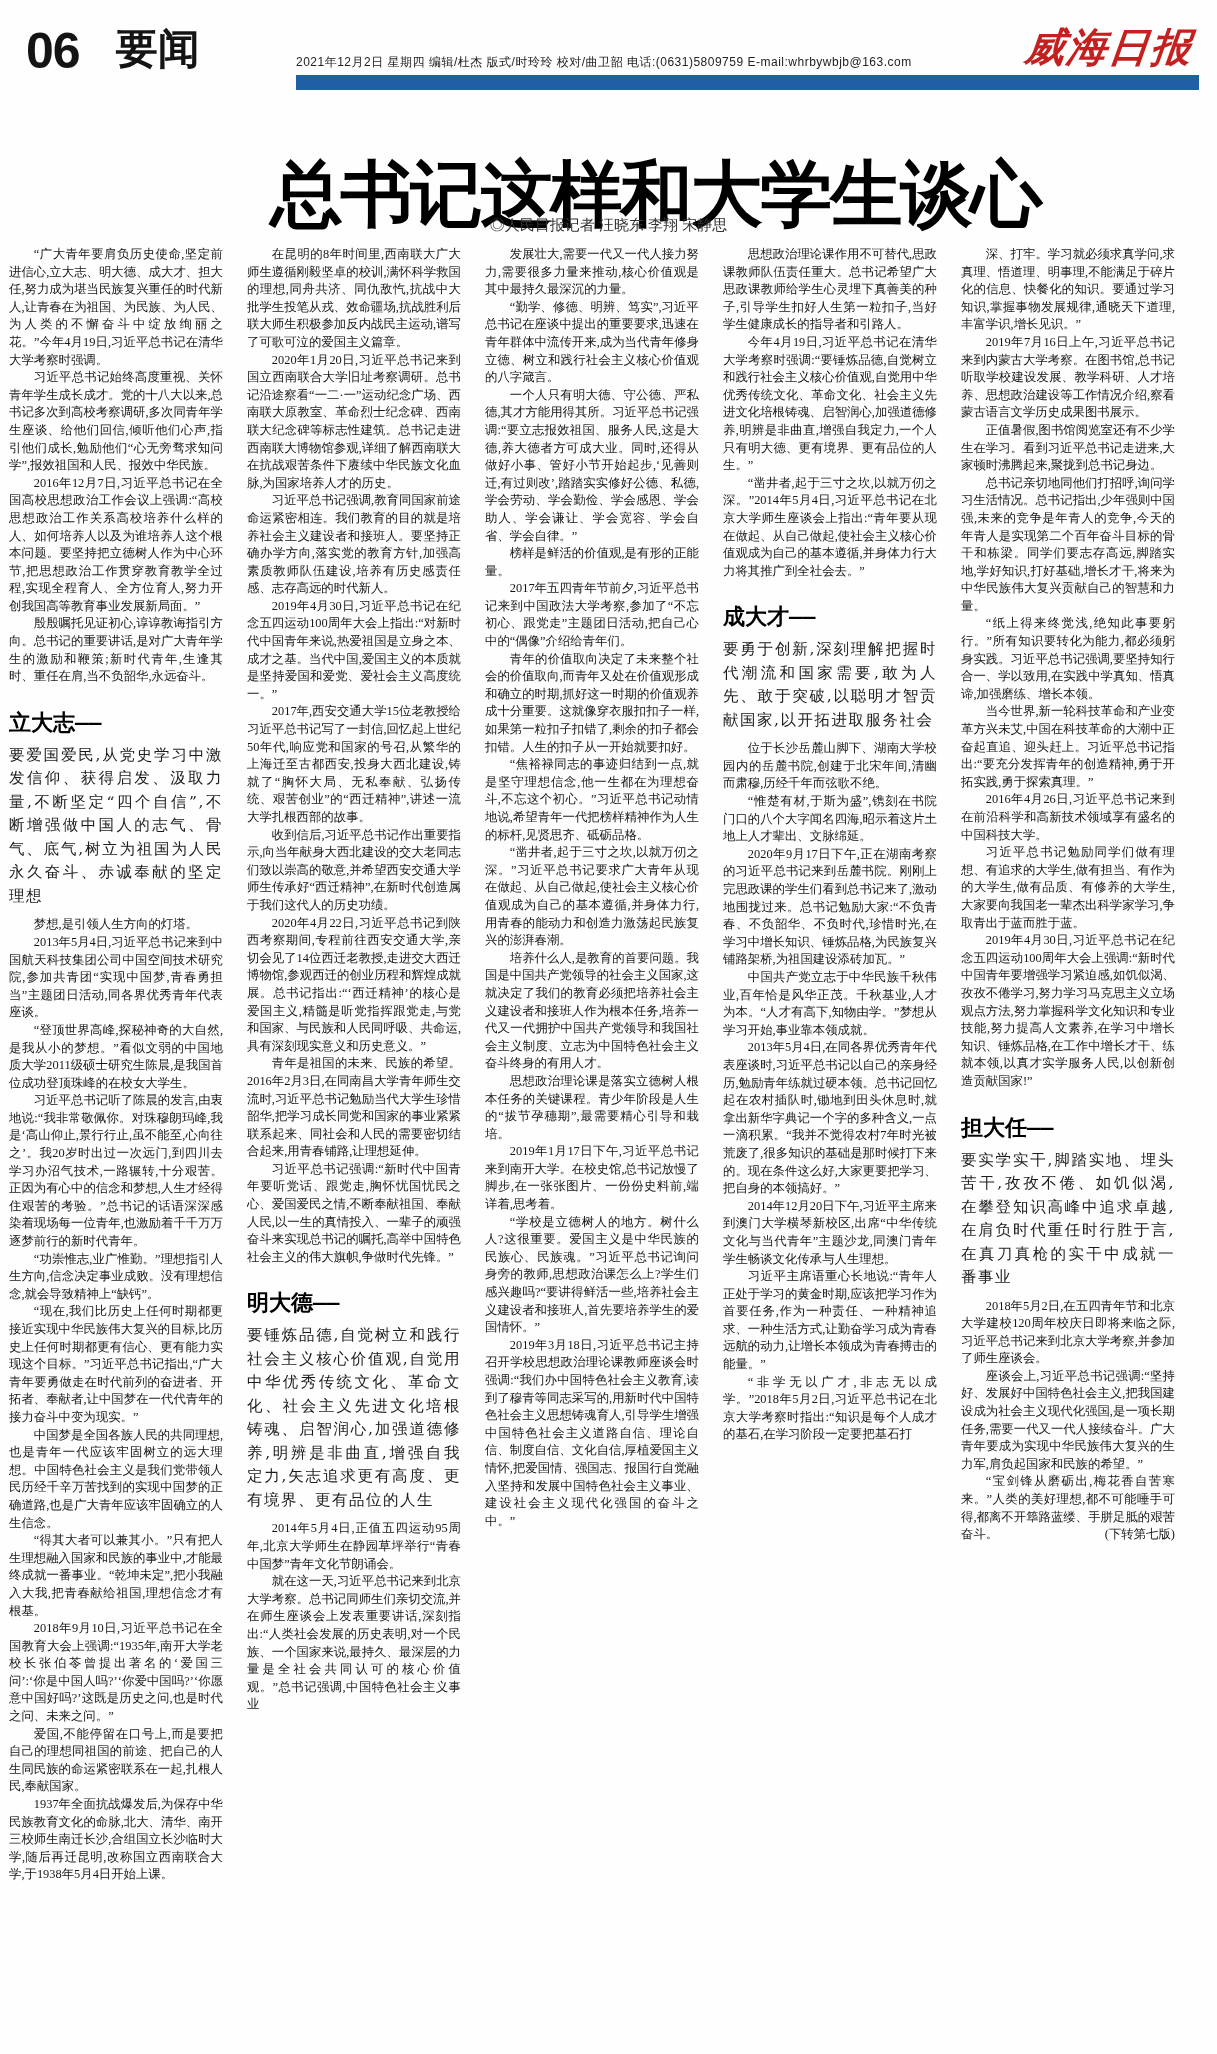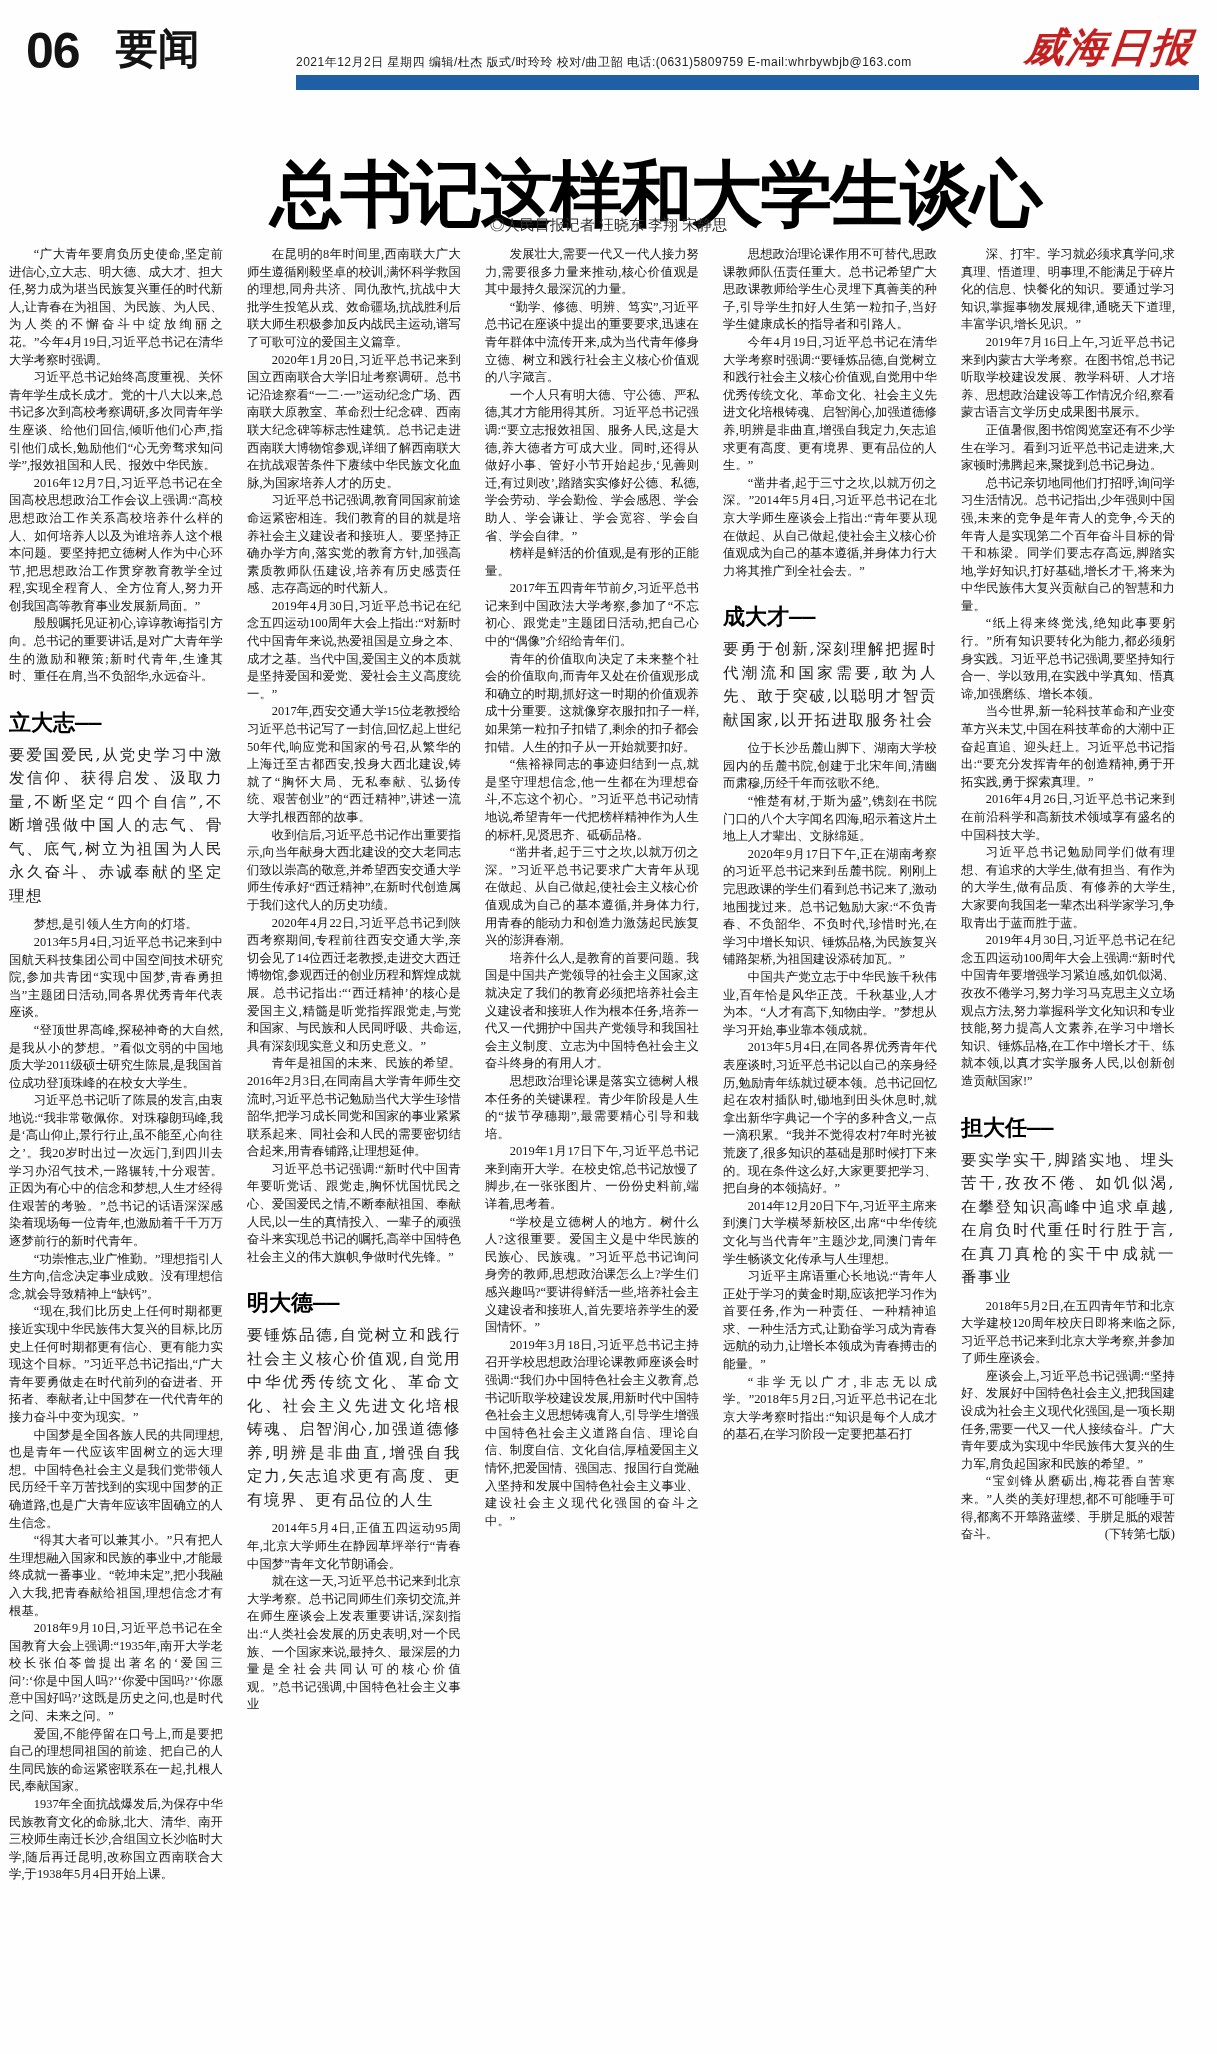--- a/index.html
+++ b/index.html
@@ -92,25 +92,25 @@
       <p class="block-p">一个人只有明大德、守公德、严私德,其才方能用得其所。习近平总书记强调:“要立志报效祖国、服务人民,这是大德,养大德者方可成大业。同时,还得从做好小事、管好小节开始起步,‘见善则迁,有过则改’,踏踏实实修好公德、私德,学会劳动、学会勤俭、学会感恩、学会助人、学会谦让、学会宽容、学会自省、学会自律。”</p>
       <p class="block-p">榜样是鲜活的价值观,是有形的正能量。</p>
       <p class="block-p">2017年五四青年节前夕,习近平总书记来到中国政法大学考察,参加了“不忘初心、跟党走”主题团日活动,把自己心中的“偶像”介绍给青年们。</p>
       <p class="block-p">青年的价值取向决定了未来整个社会的价值取向,而青年又处在价值观形成和确立的时期,抓好这一时期的价值观养成十分重要。这就像穿衣服扣扣子一样,如果第一粒扣子扣错了,剩余的扣子都会扣错。人生的扣子从一开始就要扣好。</p>
       <p class="block-p">“焦裕禄同志的事迹归结到一点,就是坚守理想信念,他一生都在为理想奋斗,不忘这个初心。”习近平总书记动情地说,希望青年一代把榜样精神作为人生的标杆,见贤思齐、砥砺品格。</p>
       <p class="block-p">“凿井者,起于三寸之坎,以就万仞之深。”习近平总书记要求广大青年从现在做起、从自己做起,使社会主义核心价值观成为自己的基本遵循,并身体力行,用青春的能动力和创造力激荡起民族复兴的澎湃春潮。</p>
       <p class="block-p">培养什么人,是教育的首要问题。我国是中国共产党领导的社会主义国家,这就决定了我们的教育必须把培养社会主义建设者和接班人作为根本任务,培养一代又一代拥护中国共产党领导和我国社会主义制度、立志为中国特色社会主义奋斗终身的有用人才。</p>
       <p class="block-p">思想政治理论课是落实立德树人根本任务的关键课程。青少年阶段是人生的“拔节孕穗期”,最需要精心引导和栽培。</p>
       <p class="block-p">2019年1月17日下午,习近平总书记来到南开大学。在校史馆,总书记放慢了脚步,在一张张图片、一份份史料前,端详着,思考着。</p>
       <p class="block-p">“学校是立德树人的地方。树什么人?这很重要。爱国主义是中华民族的民族心、民族魂。”习近平总书记询问身旁的教师,思想政治课怎么上?学生们感兴趣吗?“要讲得鲜活一些,培养社会主义建设者和接班人,首先要培养学生的爱国情怀。”</p>
-      <p class="block-p">2019年3月18日,习近平总书记主持召开学校思想政治理论课教师座谈会时强调:“我们办中国特色社会主义教育,总书记听取学校建设发展,用新时代中国特色社会主义思想铸魂育人,引导学生增强中国特色社会主义道路自信、理论自信、制度自信、文化自信,厚植爱国主义情怀,把爱国情、强国志、报国行自觉融入坚持和发展中国特色社会主义事业、建设社会主义现代化强国的奋斗之中。”</p>
+      <p class="block-p">2019年3月18日,习近平总书记主持召开学校思想政治理论课教师座谈会时强调:“我们办中国特色社会主义教育,读到了穆青等同志采写的,用新时代中国特色社会主义思想铸魂育人,引导学生增强中国特色社会主义道路自信、理论自信、制度自信、文化自信,厚植爱国主义情怀,把爱国情、强国志、报国行自觉融入坚持和发展中国特色社会主义事业、建设社会主义现代化强国的奋斗之中。”</p>
     </div>
   <div class="col">
       <p class="block-p">思想政治理论课作用不可替代,思政课教师队伍责任重大。总书记希望广大思政课教师给学生心灵埋下真善美的种子,引导学生扣好人生第一粒扣子,当好学生健康成长的指导者和引路人。</p>
-      <p class="block-p">今年4月19日,习近平总书记在清华大学考察时强调:“要锤炼品德,自觉树立和践行社会主义核心价值观,自觉用中华优秀传统文化、革命文化、社会主义先进文化培根铸魂、启智润心,加强道德修养,明辨是非曲直,增强自我定力,矢志追求更有高度、更有境界、更有品位的人生。”</p>
+      <p class="block-p">今年4月19日,习近平总书记在清华大学考察时强调:“要锤炼品德,自觉树立和践行社会主义核心价值观,自觉用中华优秀传统文化、革命文化、社会主义先进文化培根铸魂、启智润心,加强道德修养,明辨是非曲直,增强自我定力,一个人只有明大德、更有境界、更有品位的人生。”</p>
       <p class="block-p">“凿井者,起于三寸之坎,以就万仞之深。”2014年5月4日,习近平总书记在北京大学师生座谈会上指出:“青年要从现在做起、从自己做起,使社会主义核心价值观成为自己的基本遵循,并身体力行大力将其推广到全社会去。”</p>
       <h3 class="block-h">成大才——</h3>
       <p class="block-lead">要勇于创新,深刻理解把握时代潮流和国家需要,敢为人先、敢于突破,以聪明才智贡献国家,以开拓进取服务社会</p>
       <p class="block-p">位于长沙岳麓山脚下、湖南大学校园内的岳麓书院,创建于北宋年间,清幽而肃穆,历经千年而弦歌不绝。</p>
       <p class="block-p">“惟楚有材,于斯为盛”,镌刻在书院门口的八个大字闻名四海,昭示着这片土地上人才辈出、文脉绵延。</p>
       <p class="block-p">2020年9月17日下午,正在湖南考察的习近平总书记来到岳麓书院。刚刚上完思政课的学生们看到总书记来了,激动地围拢过来。总书记勉励大家:“不负青春、不负韶华、不负时代,珍惜时光,在学习中增长知识、锤炼品格,为民族复兴铺路架桥,为祖国建设添砖加瓦。”</p>
       <p class="block-p">中国共产党立志于中华民族千秋伟业,百年恰是风华正茂。千秋基业,人才为本。“人才有高下,知物由学。”梦想从学习开始,事业靠本领成就。</p>
       <p class="block-p">2013年5月4日,在同各界优秀青年代表座谈时,习近平总书记以自己的亲身经历,勉励青年练就过硬本领。总书记回忆起在农村插队时,锄地到田头休息时,就拿出新华字典记一个字的多种含义,一点一滴积累。“我并不觉得农村7年时光被荒废了,很多知识的基础是那时候打下来的。现在条件这么好,大家更要把学习、把自身的本领搞好。”</p>
       <p class="block-p">2014年12月20日下午,习近平主席来到澳门大学横琴新校区,出席“中华传统文化与当代青年”主题沙龙,同澳门青年学生畅谈文化传承与人生理想。</p>
       <p class="block-p">习近平主席语重心长地说:“青年人正处于学习的黄金时期,应该把学习作为首要任务,作为一种责任、一种精神追求、一种生活方式,让勤奋学习成为青春远航的动力,让增长本领成为青春搏击的能量。”</p>

